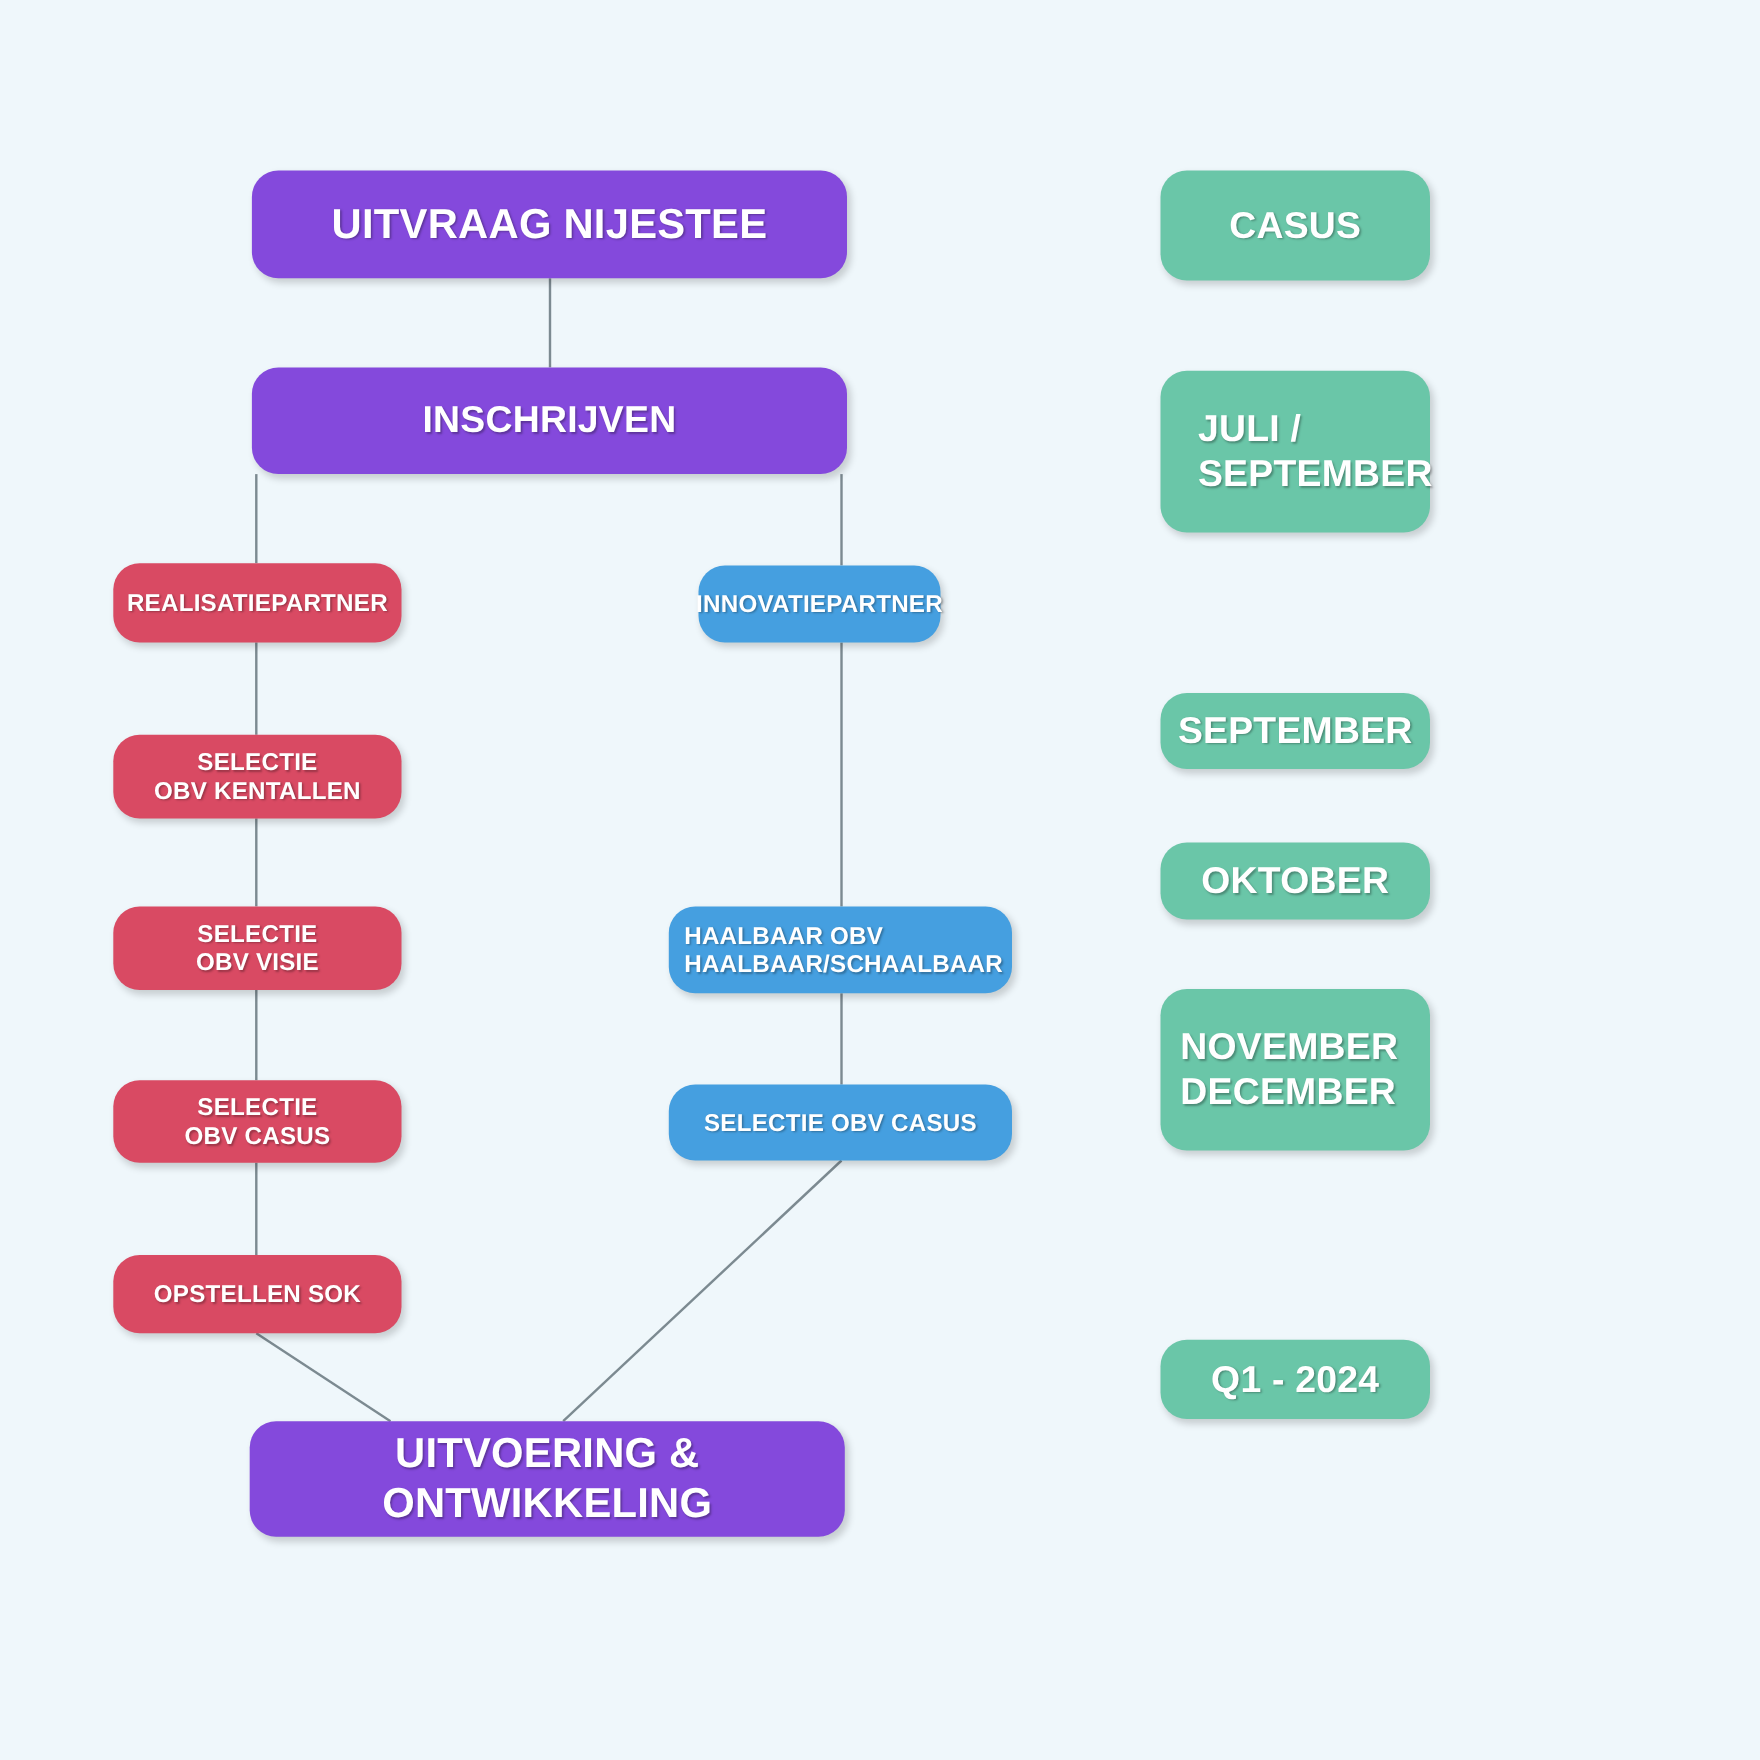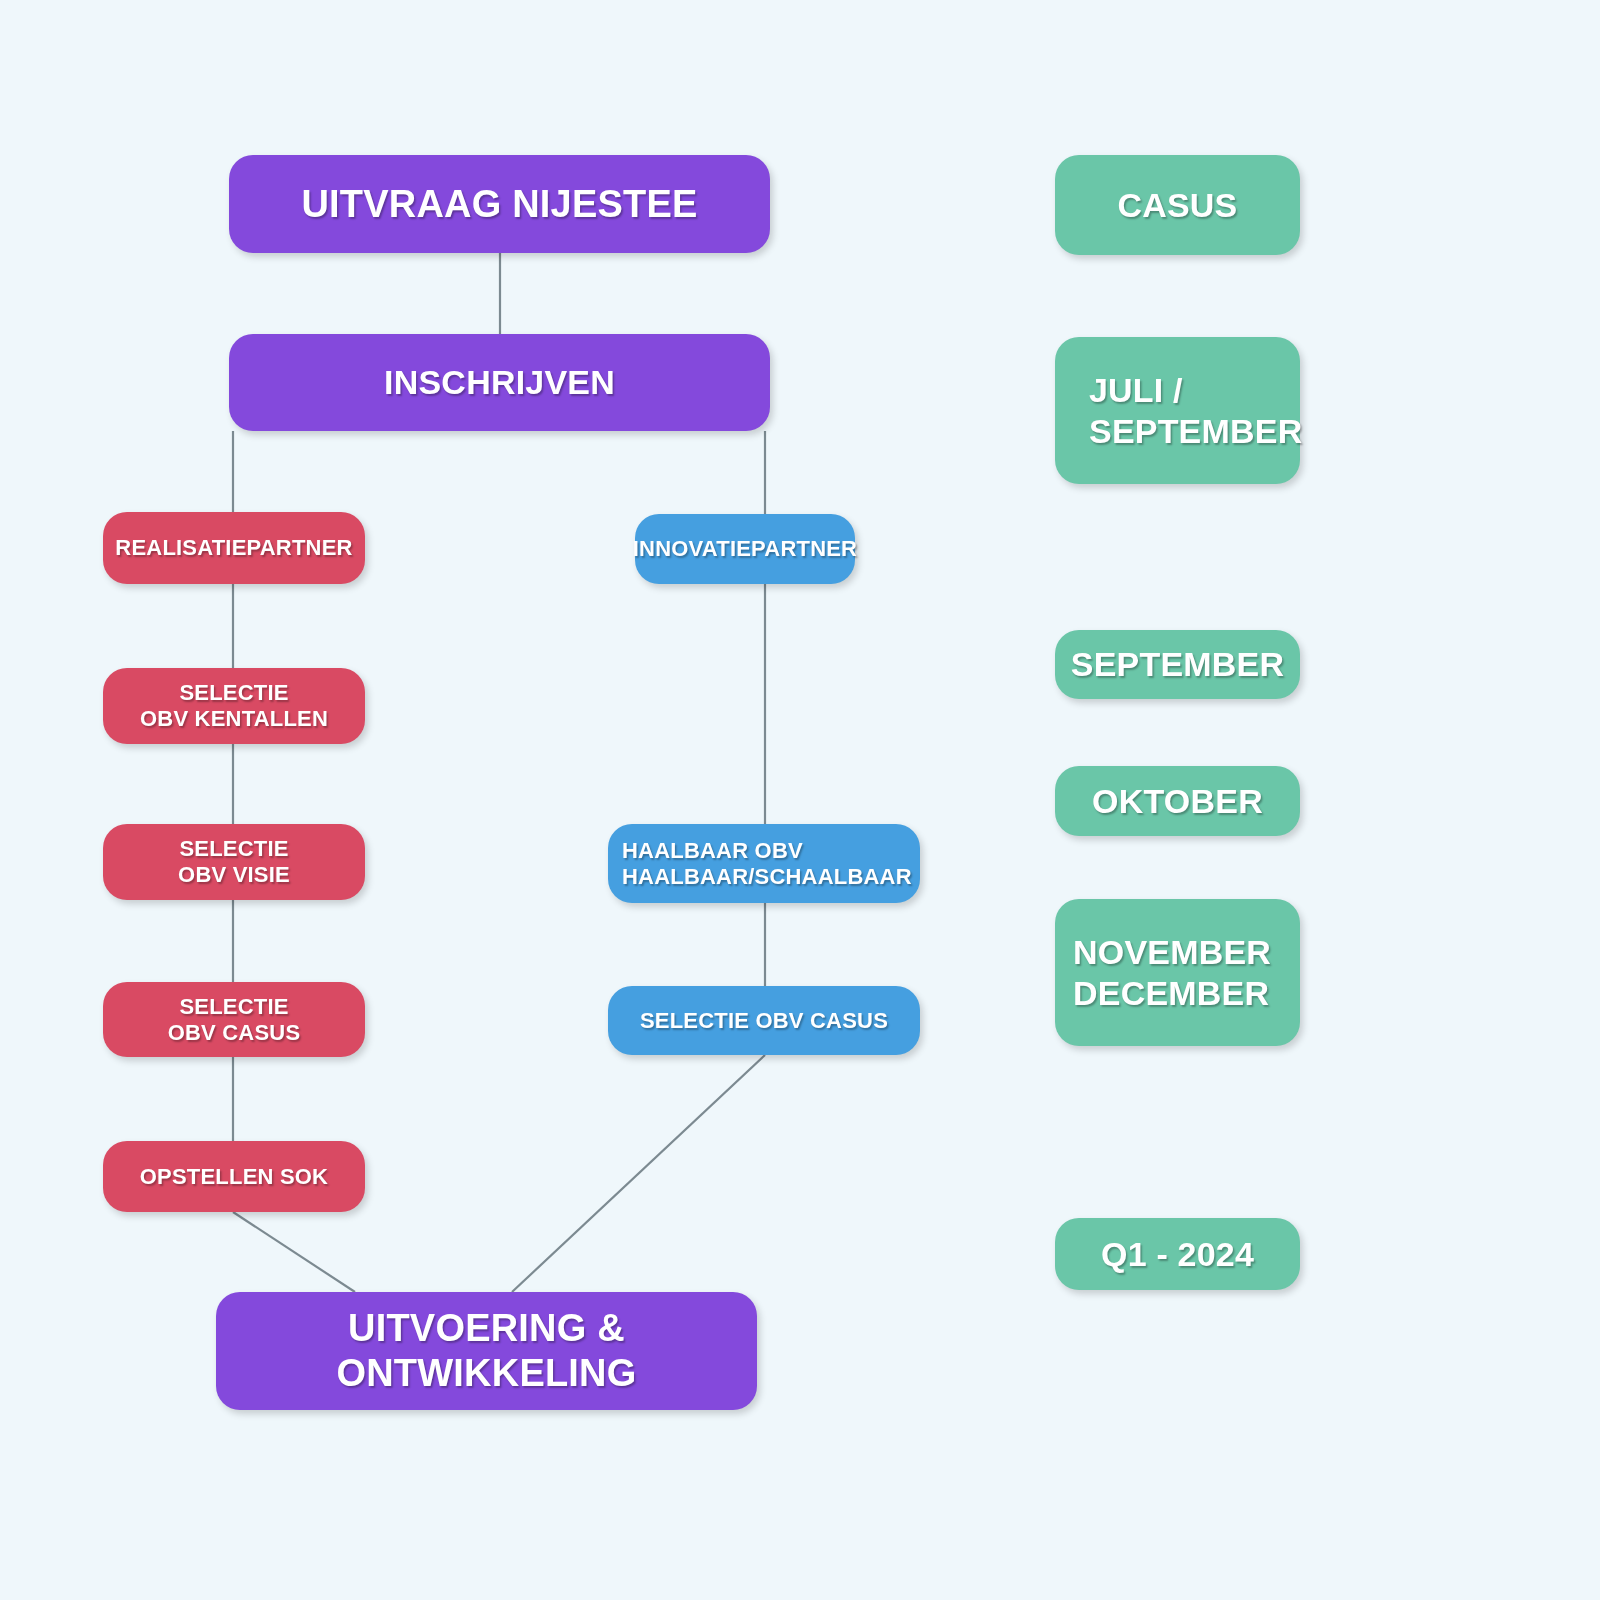--- a/index.html
+++ b/index.html
@@ -82,21 +82,21 @@
   </svg>
 
   <div class="node purple sz-xl" style="left:229px; top:155px; width:541px; height:98px;">
     <span class="lbl">UITVRAAG NIJESTEE</span>
   </div>
 
   <div class="node purple sz-lg" style="left:229px; top:334px; width:541px; height:97px;">
     <span class="lbl">INSCHRIJVEN</span>
   </div>
 
-  <div class="node purple sz-xl" style="left:216px; top:1292px; width:541px; height:118px; flex-direction:column;">
+  <div class="node purple sz-xl" style="left:227px; top:1292px; width:541px; height:105px; flex-direction:column;">
     <span class="lbl">UITVOERING &amp;</span>
     <span class="lbl">ONTWIKKELING</span>
   </div>
 
   <div class="node red sz-sm" style="left:103px; top:512px; width:262px; height:72px;">
     <span class="lbl">REALISATIEPARTNER</span>
   </div>
 
   <div class="node red sz-sm" style="left:103px; top:668px; width:262px; height:76px; flex-direction:column;">
     <span class="lbl">SELECTIE</span>

